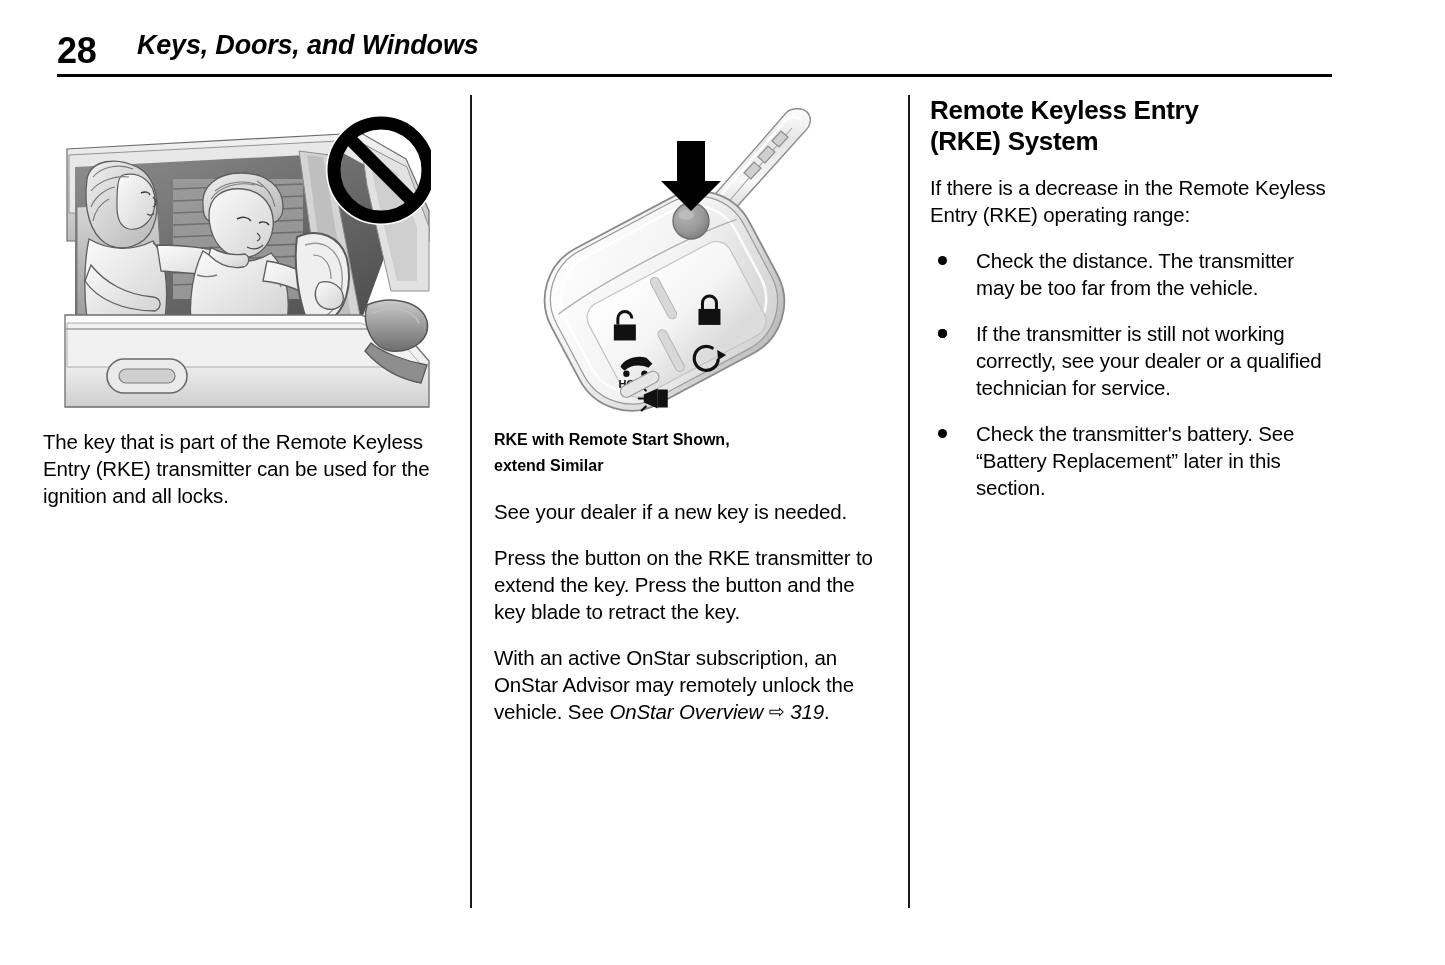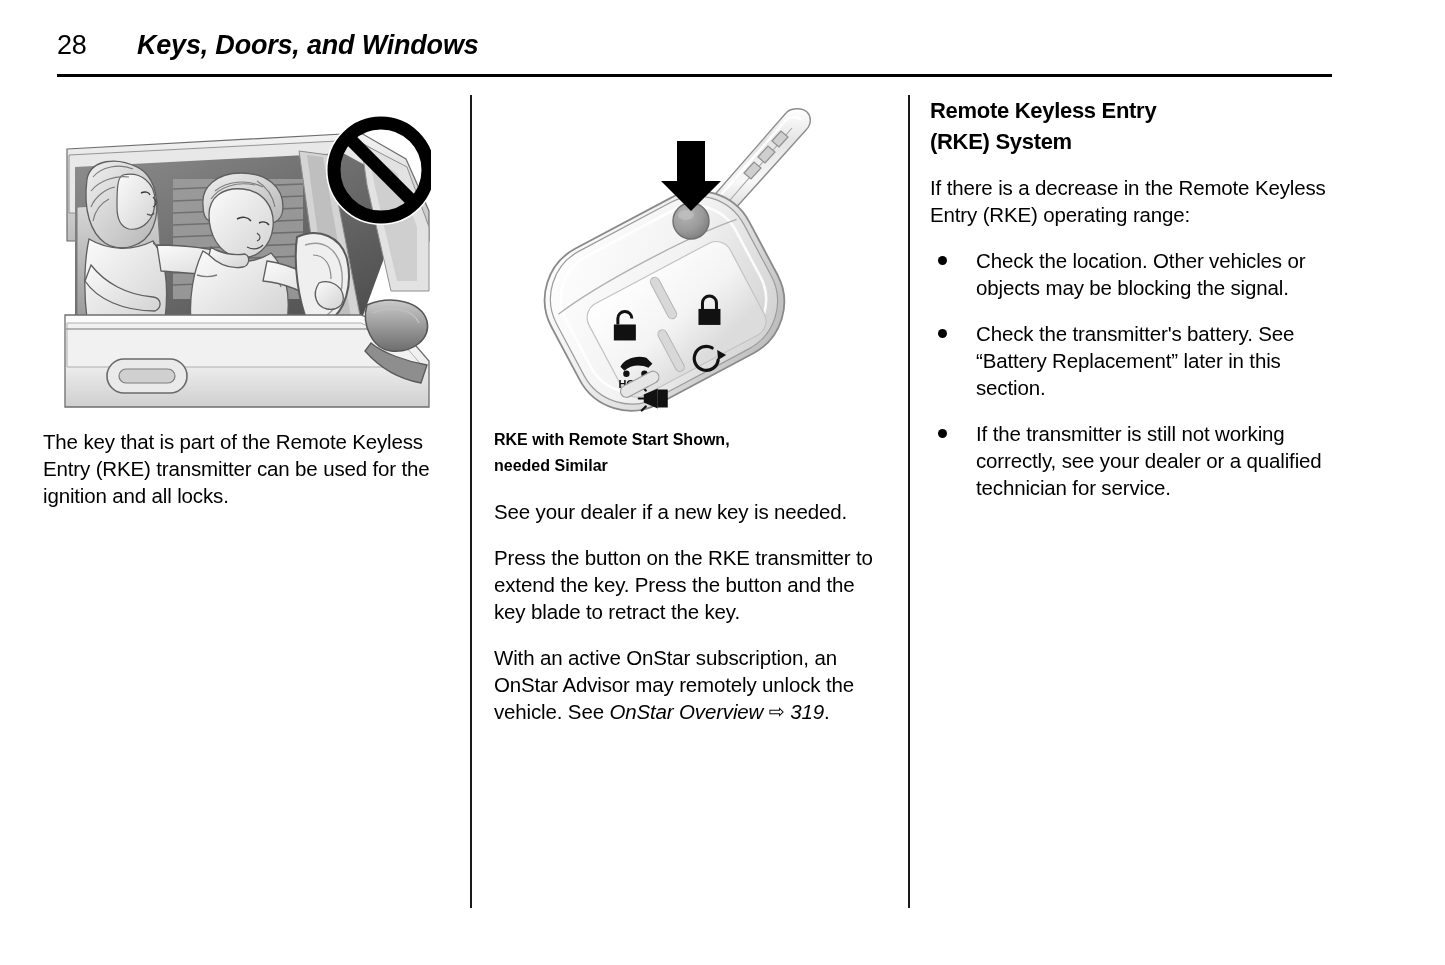--- a/index.html
+++ b/index.html
@@ -21,22 +21,22 @@
     position: absolute;
     left: 57px;
     top: 30px;
     width: 1275px;
     height: 46px;
   }
   .page-number {
     position: absolute;
     left: 0px;
     top: 0px;
-    font-size: 27px;
-    font-weight: normal;
+    font-size: 36px;
+    font-weight: bold;
     letter-spacing: -0.2px;
   }
   .header-title {
     position: absolute;
     left: 80px;
     top: 0px;
     font-size: 27px;
     font-weight: bold;
     letter-spacing: -0.2px;
     font-style: italic;
@@ -71,21 +71,21 @@
   .col-3 { left: 930px; width: 398px; }
 
   
   .body-text {
     font-size: 20.5px;
     line-height: 27px;
     margin: 0 0 19px 0;
     letter-spacing: -0.15px;
   }
   .section-heading {
-    font-size: 22px;
+    font-size: 26px;
     font-weight: bold;
     line-height: 31px;
     margin: 0 0 17px 0;
     letter-spacing: -0.3px;
   }
   .figure-caption {
     font-size: 16px;
     font-weight: bold;
     line-height: 26px;
     margin: 0 0 19px 0;
@@ -414,45 +414,48 @@
 
       <g>
         <rect x="183" y="46" width="28" height="44" fill="#000000"></rect>
         <path d="M167,86 L227,86 L197,116 Z" fill="#000000"></path>
       </g>
     </svg>
   </div>
 
   <p class="figure-caption">
     <span>RKE with Remote Start Shown,</span><br>
-    <span>needed Similar</span>
+    <span>extend Similar</span>
   </p>
 
   <p class="body-text">See your dealer if a new key is needed.</p>
   <p class="body-text">Press the button on the RKE transmitter to extend the key. Press the button and the key blade to retract the key.</p>
   <p class="body-text"><span>With an active OnStar subscription, an OnStar Advisor may remotely unlock the vehicle. See </span><em class="ital">OnStar Overview</em> <span class="xref-arrow">⇨</span> <em class="ital">319</em><span>.</span></p>
 </div>
 
 <div class="column col-3">
 
   <h2 class="section-heading">
     <span>Remote Keyless Entry</span><br>
     <span>(RKE) System</span>
   </h2>
 
 
   <p class="body-text">If there is a decrease in the Remote Keyless Entry (RKE) operating range:</p>
 
   <ul class="bullets">
     <li>
       <span class="bullet-dot"></span>
-      <span>Check the location. Other vehicles or objects may be blocking the signal.</span>
+      <span>Check the distance. The transmitter may be too far from the vehicle.</span>
+    </li>
+    <li>
+      <span class="bullet-dot"></span>
+    </li>
+    <li>
+      <span class="bullet-dot"></span>
+      <span>If the transmitter is still not working correctly, see your dealer or a qualified technician for service.</span>
     </li>
     <li>
       <span class="bullet-dot"></span>
       <span>Check the transmitter's battery. See “Battery Replacement” later in this section.</span>
     </li>
-    <li>
-      <span class="bullet-dot"></span>
-      <span>If the transmitter is still not working correctly, see your dealer or a qualified technician for service.</span>
-    </li>
   </ul>
 </div>
 
 </body></html>

